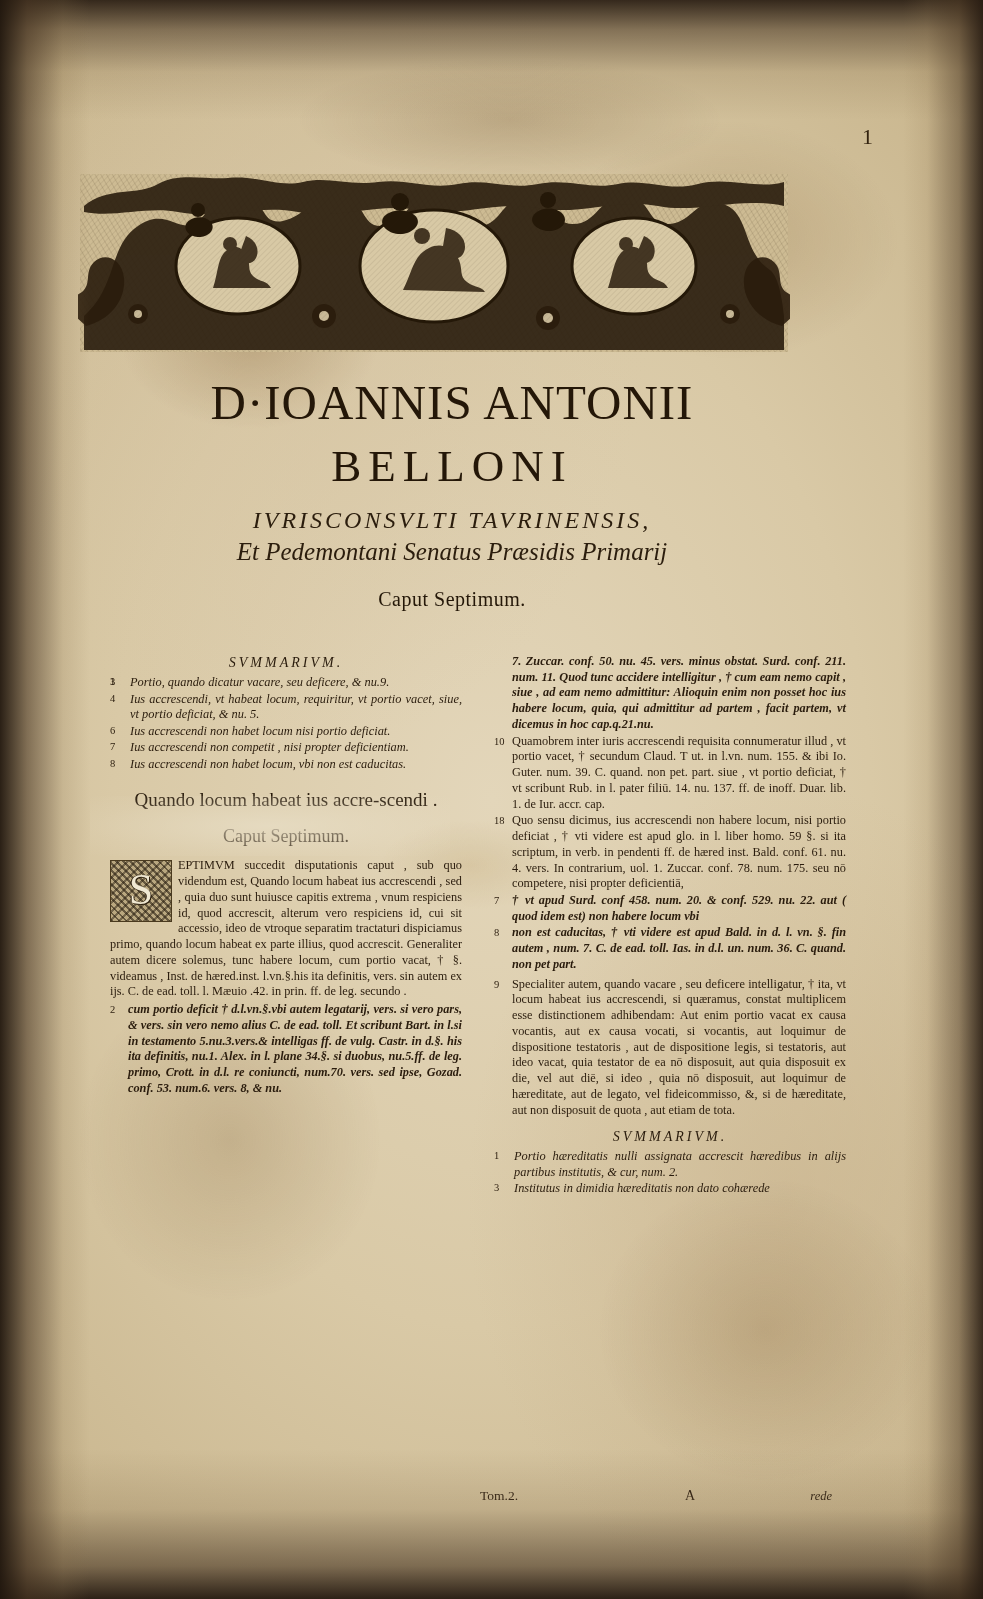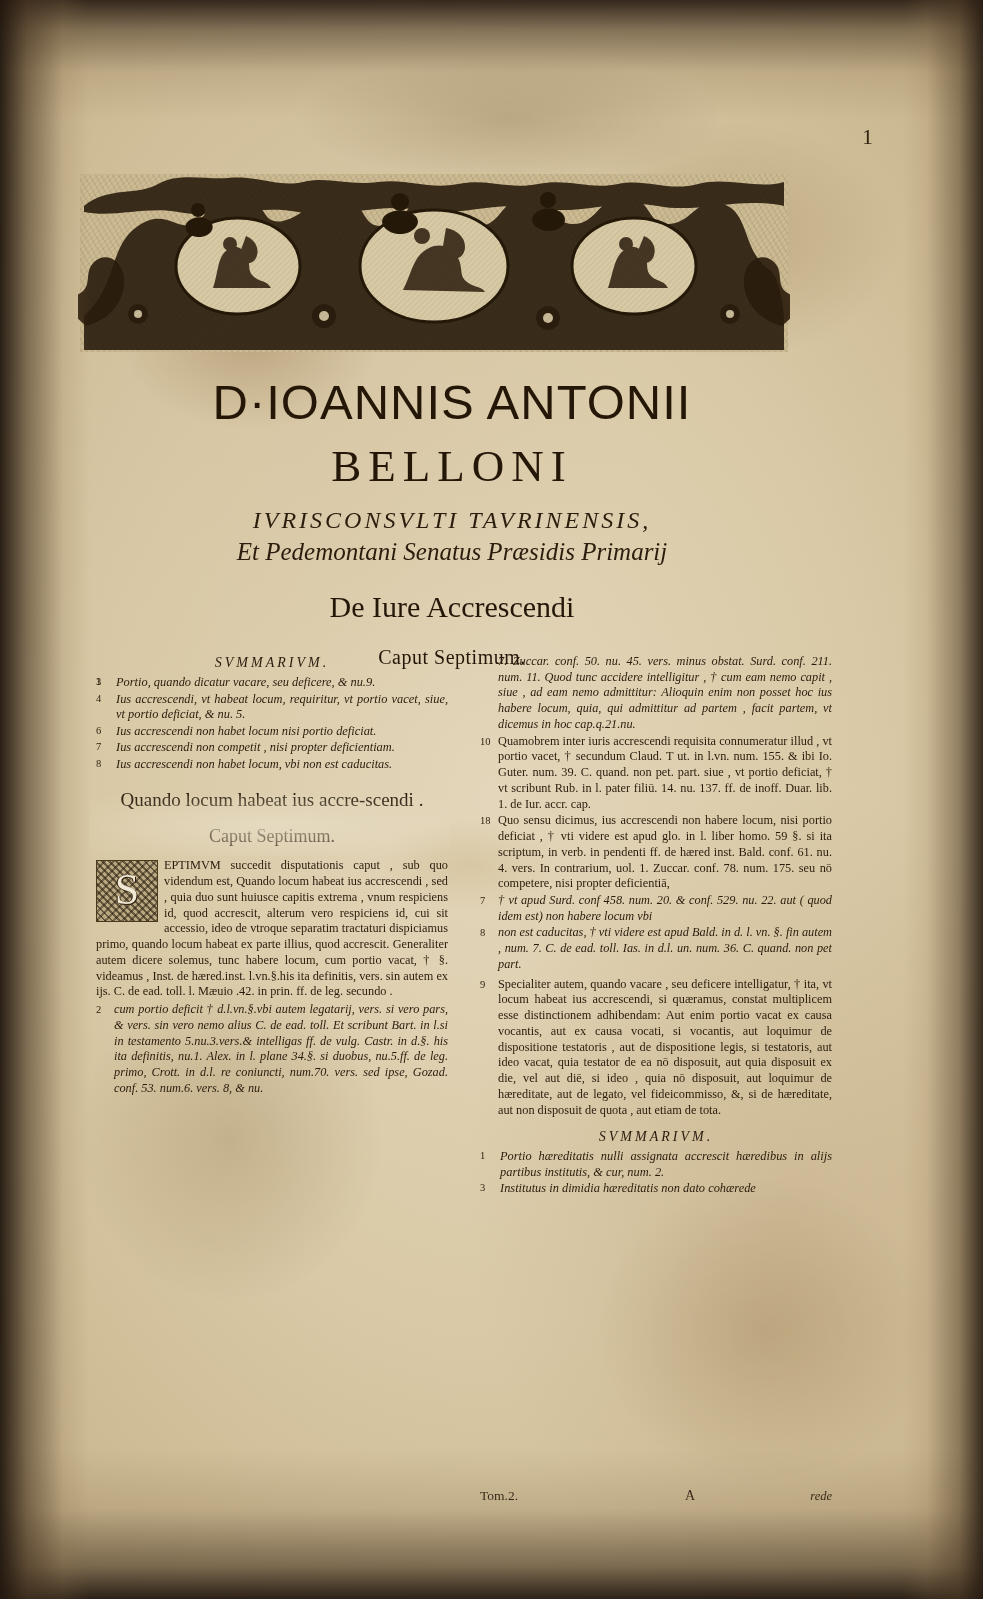--- a/index.html
+++ b/index.html
@@ -102,21 +102,21 @@
     left: 0;
     top: 352px;
     width: 760px;
     text-align: center;
   }
   .t-main {
     font-size: 49px;
     letter-spacing: 1px;
     line-height: 1.02;
     color: #241708;
-    font-family: Liberation Sans, sans-serif;
+    font-family: Liberation Serif, serif;
   }
   .t-sur {
     font-size: 45px;
     letter-spacing: 7px;
     line-height: 1.1;
     margin-top: 14px;
     color: #241708;
   }
   .t-sub1 {
     font-size: 24px;
@@ -139,21 +139,21 @@
   .t-chap {
     font-size: 20px;
     margin-top: 22px;
     letter-spacing: 0.5px;
     color: #241708;
   }
 
   
   .cols {
     position: absolute;
-    left: 0;
+    left: 14px;
     top: 628px;
     width: 760px;
     height: 870px;
   }
   .col {
     position: absolute;
     top: 0;
     width: 352px;
     font-size: 12.3px;
     line-height: 1.28;
@@ -231,21 +231,21 @@
     padding-left: 18px;
     margin: 0 0 1px 0;
     text-align: justify;
   }
   .para > .n {
     position: absolute;
     left: 0;
     top: 1px;
     font-size: 10.5px;
   }
-  .it { font-style: italic; }
+  .it { font-style: italic; font-weight: bold; }
 
   .body-open { text-align: justify; }
 
   
   .footline {
     position: absolute;
     left: 408px;
     top: 1462px;
     width: 352px;
     font-size: 13px;
@@ -341,21 +341,20 @@
 
         <rect x="2" y="8" width="708" height="178" fill="url(#hatch)" opacity="0.12"></rect>
       </svg>
     </div>
 
     <div class="titleblock">
       <div class="t-main">D·IOANNIS ANTONII</div>
       <div class="t-sur">BELLONI</div>
       <div class="t-sub1">IVRISCONSVLTI  TAVRINENSIS,</div>
       <div class="t-sub2">Et Pedemontani Senatus Præsidis Primarij</div>
-      <div class="t-work">De Iure Accrescendi</div>
       <div class="t-chap">Caput Septimum.</div>
     </div>
 
     <div class="cols">
 
       <div class="col col-left">
 
         <div class="sum-head">SVMMARIVM.</div>
 
         <ul class="sum-list">

